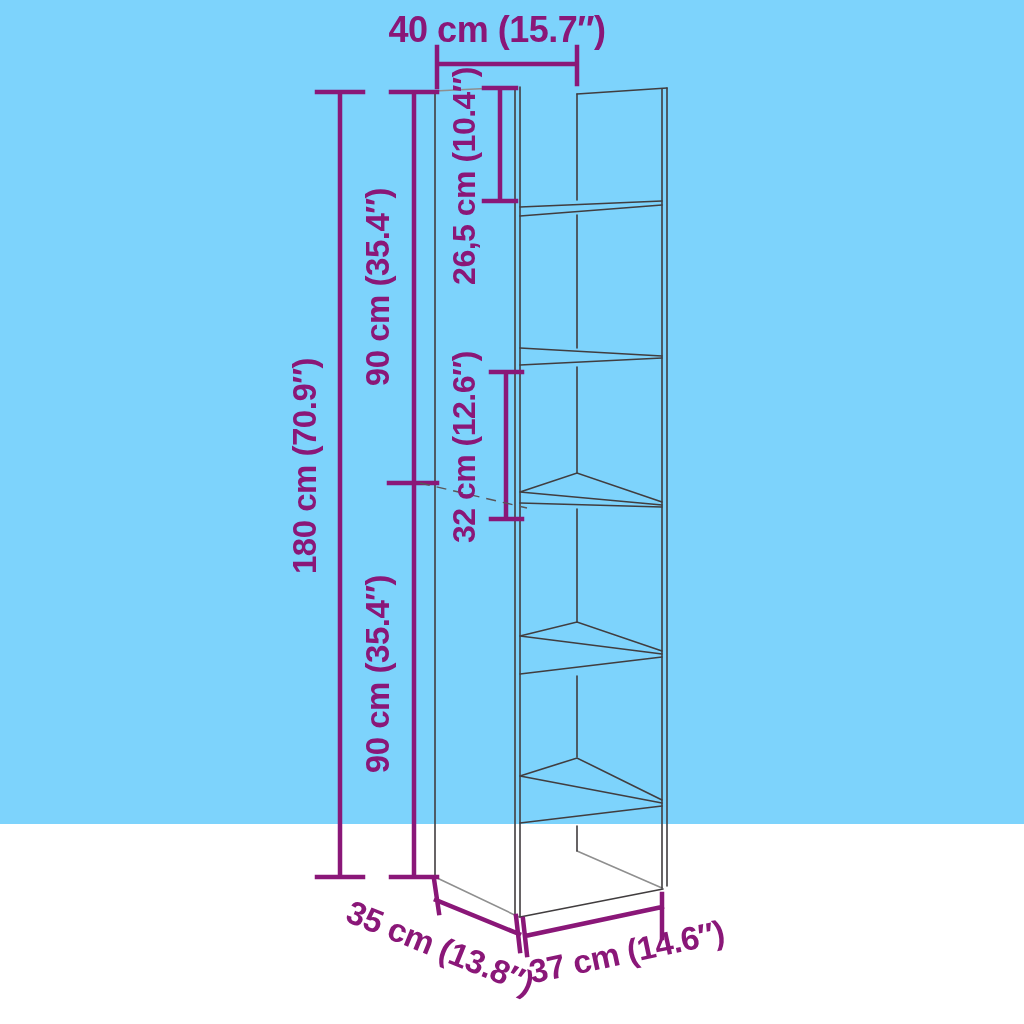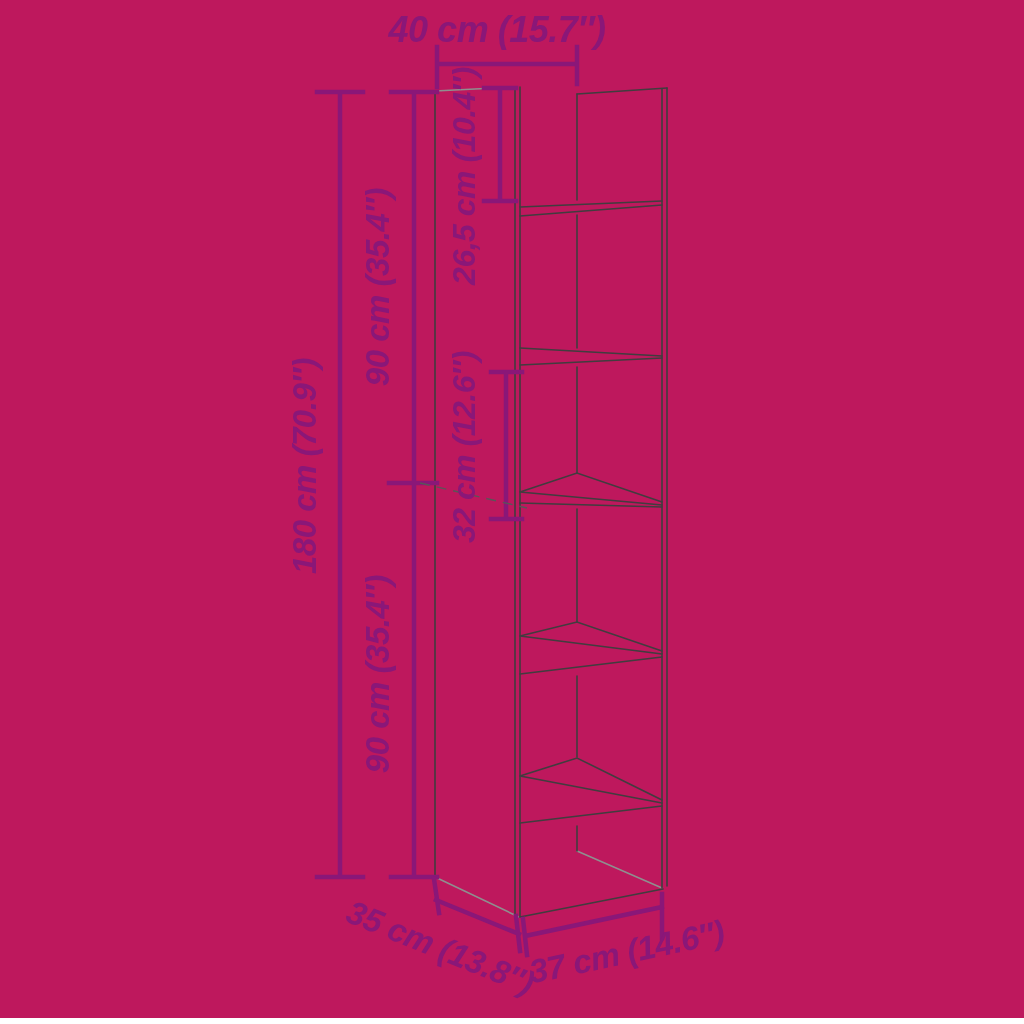--- a/index.html
+++ b/index.html
@@ -6,24 +6,23 @@
     margin: 0;
     padding: 0;
     background: #ffffff;
     width: 1024px;
     height: 1024px;
     overflow: hidden;
     font-family: "Liberation Sans", sans-serif;
   }
   #canvas-wrap {
     width: 1024px;
-    height: 1018px;
+    height: 824px;
     position: relative;
-    background: #be185d;
-    font-style: italic;
+    background: #7dd3fc;
   }
   svg { display: block; }
   .cab-dark {
     fill: none;
     stroke: #413d3f;
     stroke-width: 1.6;
     stroke-linecap: round;
   }
   .cab-light {
     fill: none;

